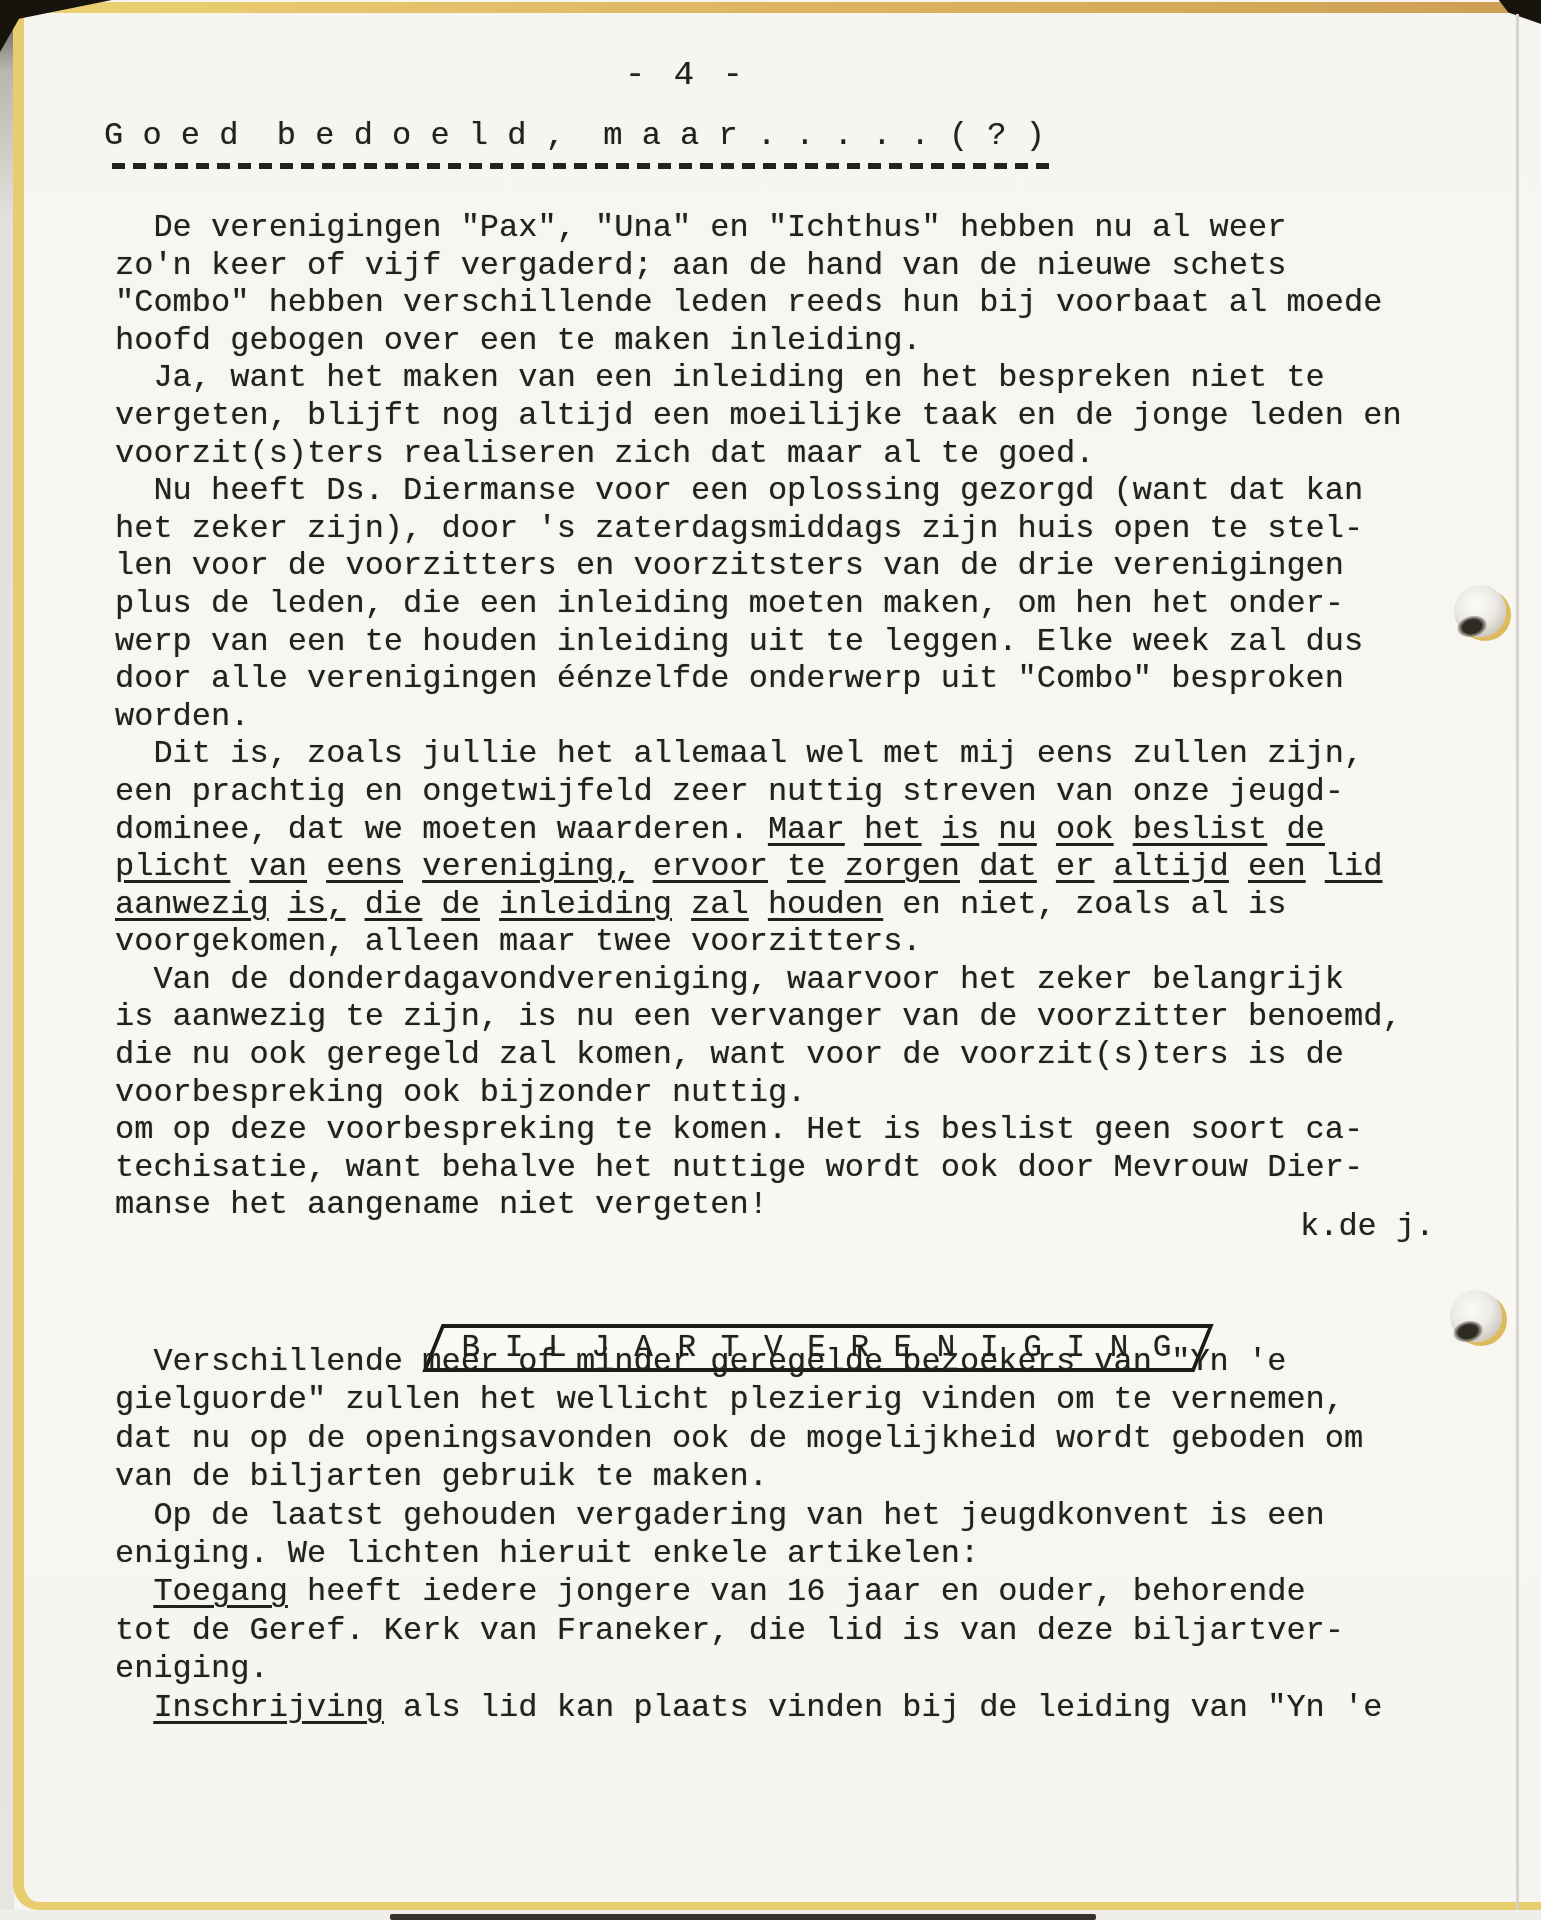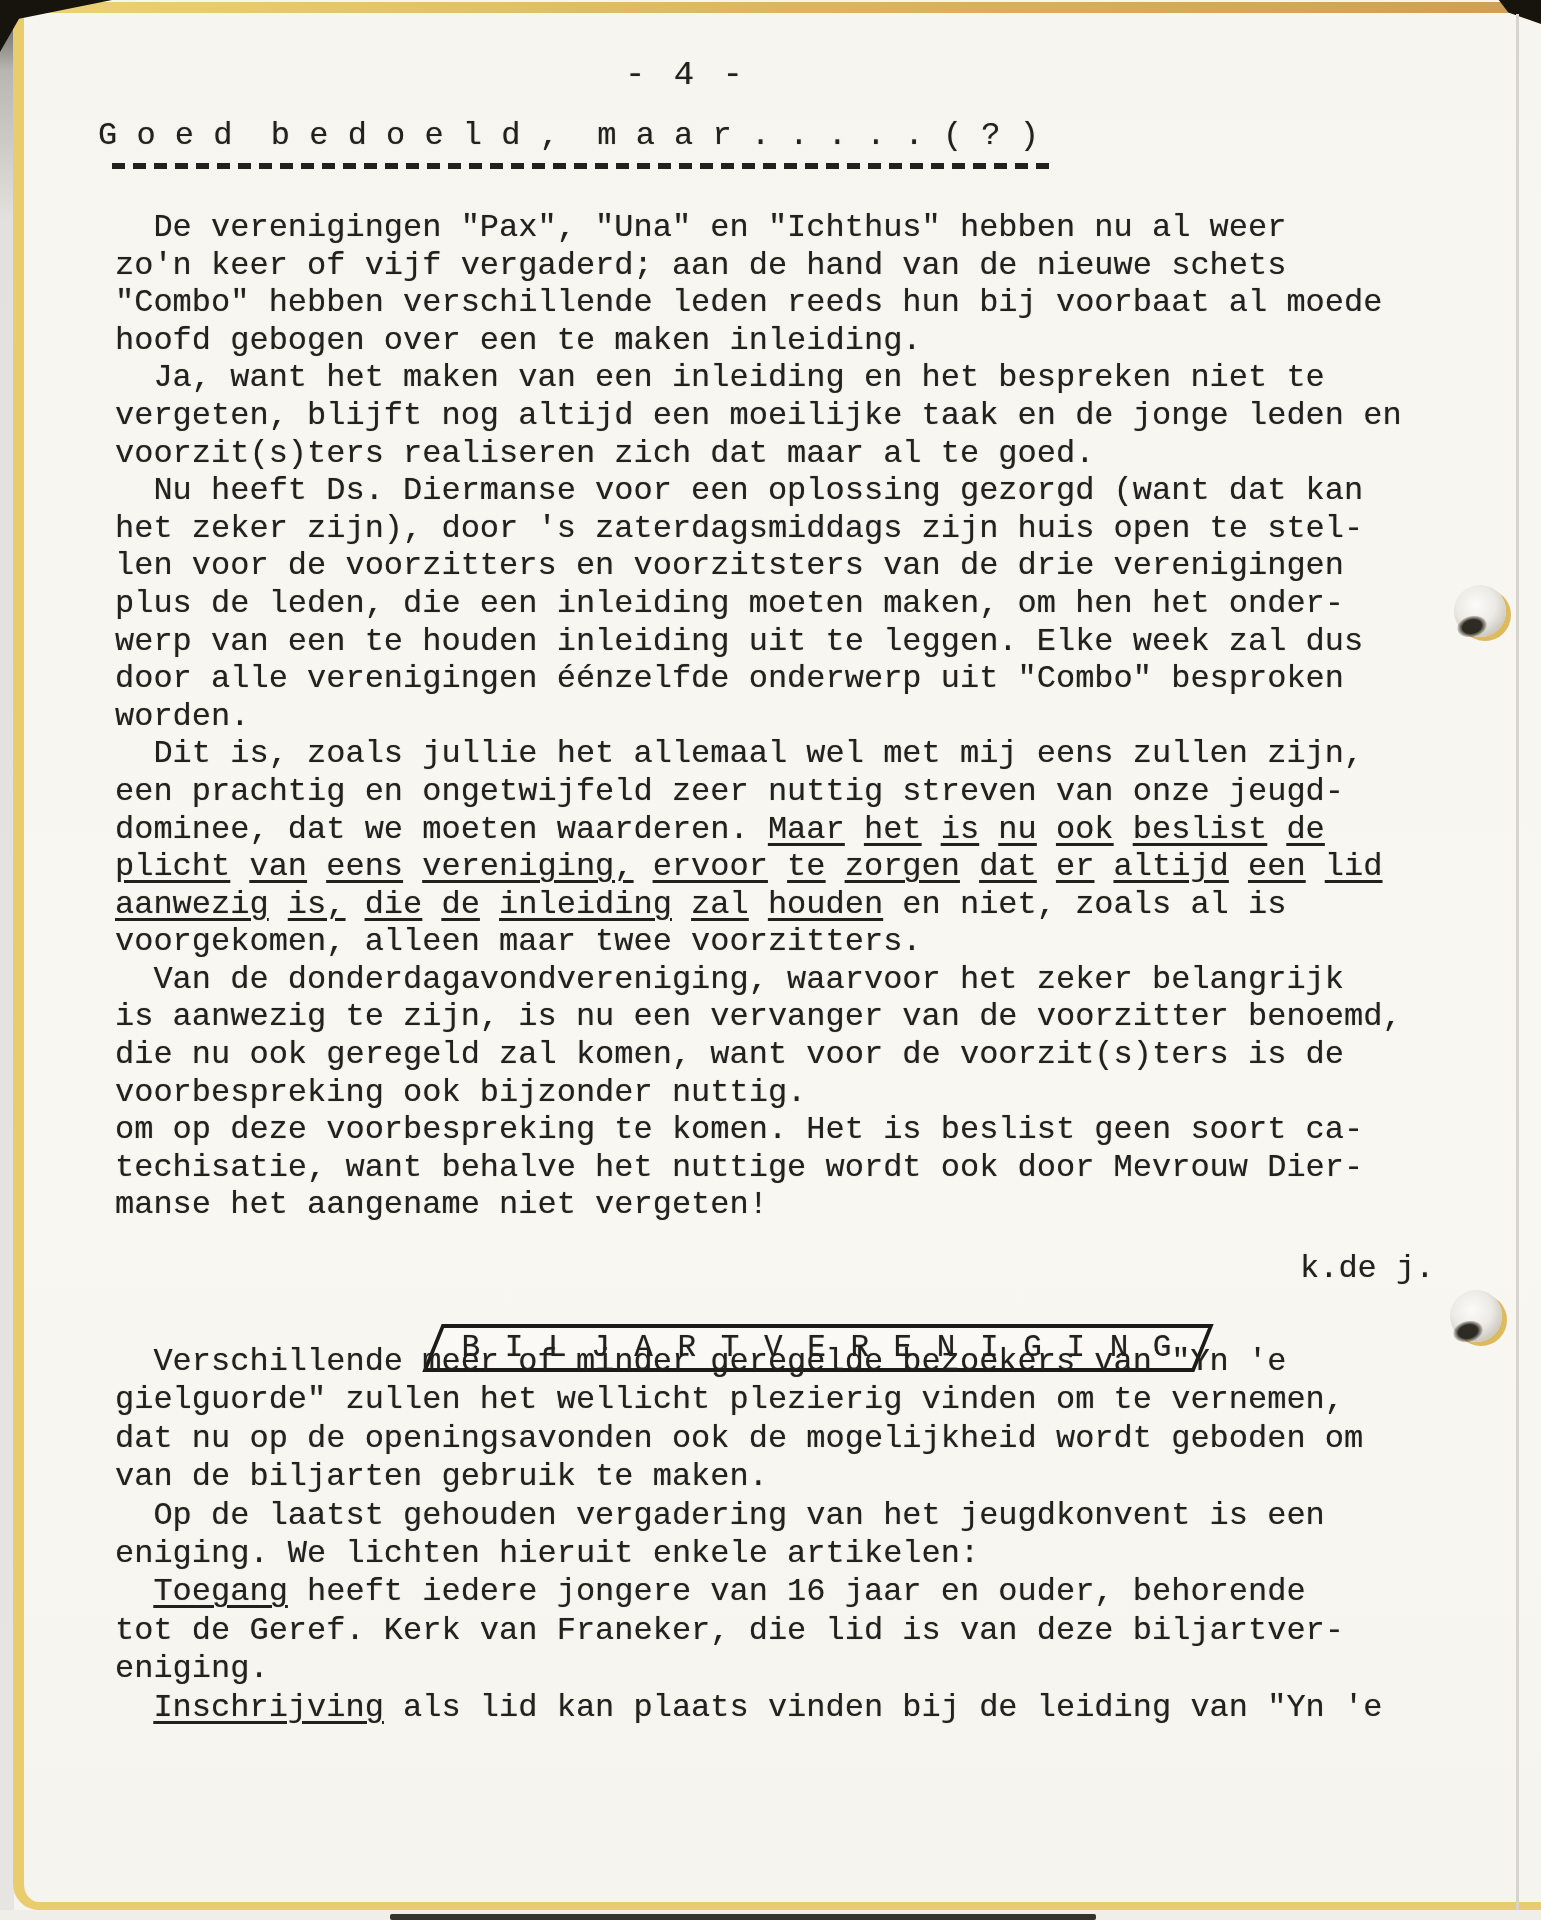--- a/index.html
+++ b/index.html
@@ -34,32 +34,32 @@
     box-shadow: 5px 4px 0 0 var(--hole_rim_yellow,#ddba5e); }
   .hole::after { content:""; position:absolute; left:6%; bottom:0; width:58%; height:40%;
     background: radial-gradient(ellipse at center, rgba(26,23,15,0.9) 0 45%, rgba(26,23,15,0) 75%);
     border-radius:50%; transform:rotate(-14deg); }
   .hole1 { left:1454px; top:585px; }
   .hole2 { left:1450px; top:1290px; }
 
   
   .pagenum { position:absolute; left:586px; top:56px; width:200px; text-align:center;
     font-size:34px; letter-spacing:4px; white-space:pre; }
-  .heading { position:absolute; left:98px; top:116px; margin:0; font-weight:normal;
+  .heading { position:absolute; left:104px; top:116px; margin:0; font-weight:normal;
     font-size:32px; line-height:40px; white-space:pre; }
   .heading-underline { position:absolute; left:112px; top:163px; width:938px; height:6px;
     background: repeating-linear-gradient(90deg, var(--ink,#23211d) 0 13px, transparent 13px 21px); }
 
   .lines { position:absolute; left:115px; font-size:32px; }
   .lines .line { white-space:pre; }
   .block1 { top:209px; line-height:37.6px; }
   .block2 { top:1343px; line-height:38.4px; }
   .uw { text-decoration: underline; text-decoration-thickness:3px; text-underline-offset:5px; }
 
-  .signature { position:absolute; left:1300px; top:1250px; font-size:32px; white-space:pre; }
+  .signature { position:absolute; left:1300px; top:1208px; font-size:32px; white-space:pre; }
 
   .secbox { position:absolute; left:432px; top:1324px; width:772px; height:48px;
     box-sizing:border-box; border:4px solid #1c1b17; transform:skewX(-22deg); background:rgba(255,255,255,0.35); }
   .secbox-inner { display:block; transform:skewX(22deg); text-align:center;
     font-size:31px; letter-spacing:3px; line-height:40px; white-space:pre; }
 </style>
 </head>
 <body>
 
 <div class="scan">

